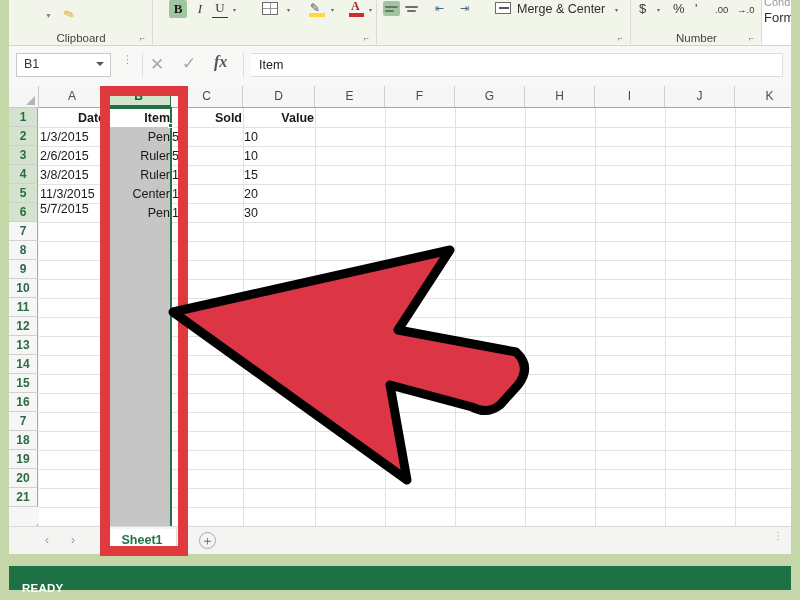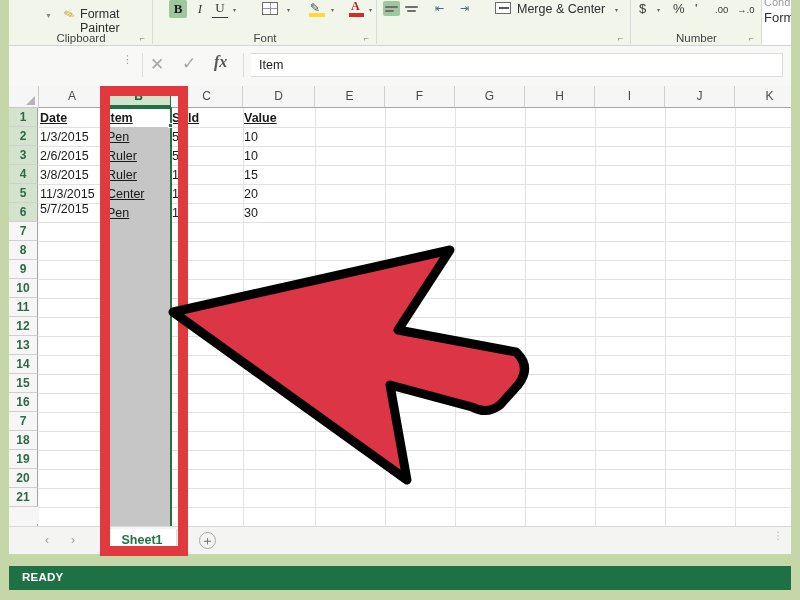--- a/index.html
+++ b/index.html
@@ -194,21 +194,21 @@
   }
   .rowhead.hi { background: #d3e3cd; }
   .cellgrid { position: absolute; left: 30px; top: 22px; width: 752px; height: 418px; }
   .vline { position: absolute; top: 0; width: 1px; height: 418px; background: #e2e2e2; }
   .hline { position: absolute; left: 0; height: 1px; width: 752px; background: #e2e2e2; }
   .cell {
     position: absolute; font-size: 12.5px; color: #1a1a1a;
     line-height: 18px; height: 18px; overflow: hidden; white-space: nowrap;
   }
   .cell.bold { font-weight: bold; }
-  .cell.ctr { text-align: left; text-decoration: underline; }
+  .cell.ctr { text-align: right; }
   .cell.rgt { text-align: left; padding-right: 6px; }
   .selfill {
     position: absolute; background: #c6c6c6;
   }
   .selborder {
     position: absolute; border: 2px solid #217346; background: transparent;
   }
   .activecell {
     position: absolute; background: #ffffff;
   }
@@ -241,21 +241,21 @@
     position: absolute; right: 14px; top: 6px; width: 4px; height: 16px;
     color: #b0b0b0; font-size: 10px; line-height: 5px;
   }
 
   
   .statusbar {
     position: absolute; left: 9px; top: 566px; width: 782px; height: 24px;
     background: #1e7145;
   }
   .status-txt {
-    position: absolute; left: 13px; top: 5px;
+    position: absolute; left: 13px; top: 16px;
     font-size: 11.5px; color: #ffffff; font-weight: bold;
     letter-spacing: 0.2px;
   }
 
   
   .redrect {
     position: absolute; left: 100px; top: 86px; width: 88px; height: 470px;
     border: 10px solid #e03a3e;
     pointer-events: none;
   }
@@ -268,21 +268,20 @@
 <body>
 
 <div id="app">
 
   <div class="ribbon">
     <div class="ribbon-inner">
 
       <div class="rgroup" style="left:0;width:144px;">
         <div class="clip-caret">▼</div>
         <div class="fmtpainter-icon">✎</div>
-        <div class="fmtpainter-txt">Format Painter</div>
         <div class="glabel">Clipboard</div>
         <div class="dialoglauncher" style="right:8px;">⌐</div>
         <div class="gdiv"></div>
       </div>
 
       <div class="rgroup" style="left:144px;width:224px;">
         <div class="btn-b" style="left:16px;">B</div>
         <div class="btn-i" style="left:39px;">I</div>
         <div class="btn-u" style="left:59px;">U</div>
         <div class="caret" style="left:80px;top:6px;">▾</div>
@@ -291,21 +290,20 @@
         <div class="fillcolor" style="left:156px;">
           <span class="pg">✎</span>
           <span class="bar"></span>
         </div>
         <div class="caret" style="left:178px;top:6px;">▾</div>
         <div class="fontcolor" style="left:196px;">
           <span class="ltr">A</span>
           <span class="bar"></span>
         </div>
         <div class="caret" style="left:216px;top:6px;">▾</div>
-        <div class="glabel">Font</div>
         <div class="dialoglauncher" style="right:8px;">⌐</div>
         <div class="gdiv"></div>
       </div>
 
       <div class="rgroup" style="left:368px;width:254px;">
         <div class="albtn sel" style="left:6px;">
           <span class="align-line" style="left:2px;top:5px;width:13px;"></span>
           <span class="align-line" style="left:2px;top:9px;width:9px;"></span>
         </div>
         <div class="albtn" style="left:26px;">
@@ -335,20 +333,24 @@
 
       <div class="rgroup" style="left:753px;width:29px;background:#fff;">
         <div class="cond-txt" style="left:2px;top:-4px;color:#9a9a9a;font-size:11px;">Conditional</div>
         <div class="cond-txt" style="left:2px;top:10px;">Formatting</div>
       </div>
 
     </div>
   </div>
 
   <div class="fbar-wrap">
+    <div class="namebox">
+      <span>B1</span>
+      <span class="nbcaret"></span>
+    </div>
     <div class="vdots">⋮</div>
     <div class="fbtns">
       <span class="sepl"></span>
       <span class="fb-x">✕</span>
       <span class="fb-chk">✓</span>
       <span class="fb-fx">fx</span>
       <span class="sepr"></span>
     </div>
     <div class="fcontent">Item</div>
   </div>

